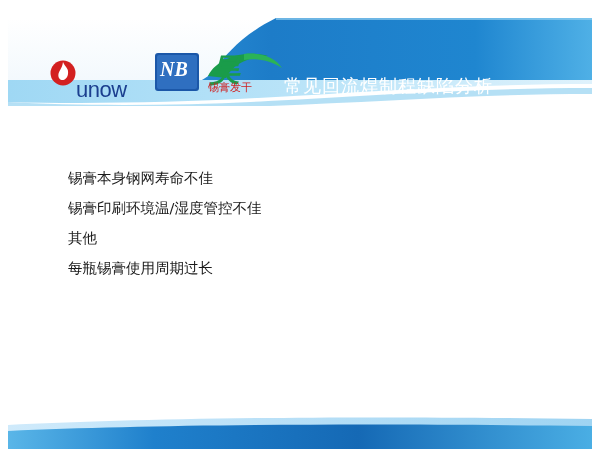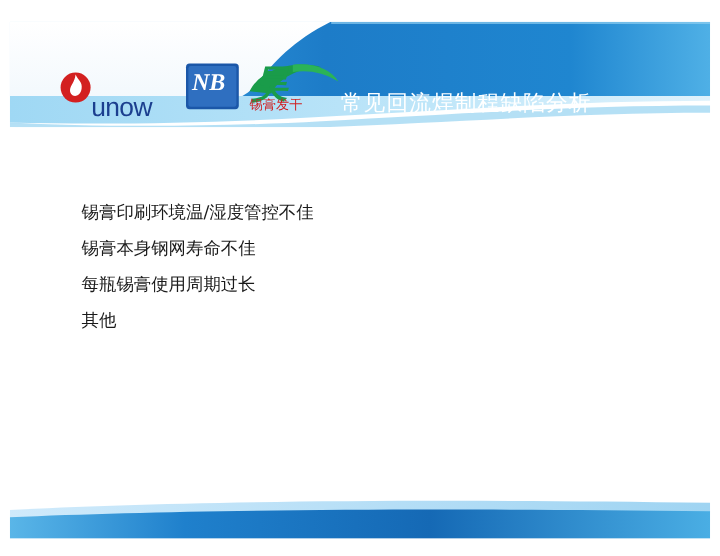--- a/index.html
+++ b/index.html
@@ -237,24 +237,24 @@
       </svg>
       <div class="logo-rui-glyph">昊</div>
       <div class="logo-rui-sub">锡膏发干</div>
     </div>
 
     <div class="header-title">常见回流焊制程缺陷分析</div>
   </div>
 
 
   <div class="body-list">
+    <div class="body-item">锡膏本身钢网寿命不佳</div>
     <div class="body-item">锡膏印刷环境温/湿度管控不佳</div>
-    <div class="body-item">锡膏本身钢网寿命不佳</div>
+    <div class="body-item">其他</div>
     <div class="body-item">每瓶锡膏使用周期过长</div>
-    <div class="body-item">其他</div>
   </div>
 
   <div class="footer">
     <svg width="584" height="34" viewBox="0 0 584 34" xmlns="http://www.w3.org/2000/svg">
       <defs>
         <linearGradient id="footGrad" x1="0" y1="0" x2="1" y2="0">
           <stop offset="0%" stop-color="#5ab6e8"></stop>
           <stop offset="25%" stop-color="#1f80cc"></stop>
           <stop offset="60%" stop-color="#1569b5"></stop>
           <stop offset="100%" stop-color="#4aaee4"></stop>

